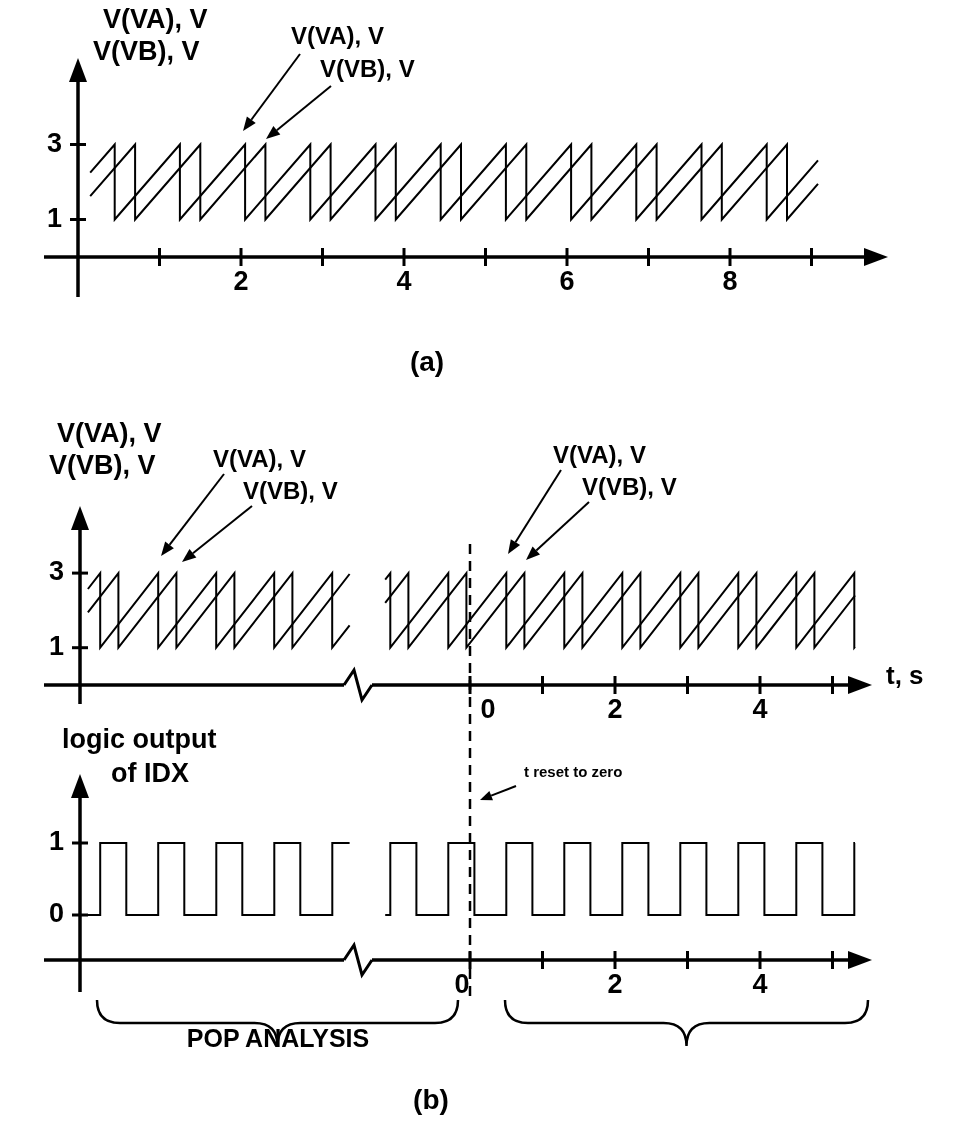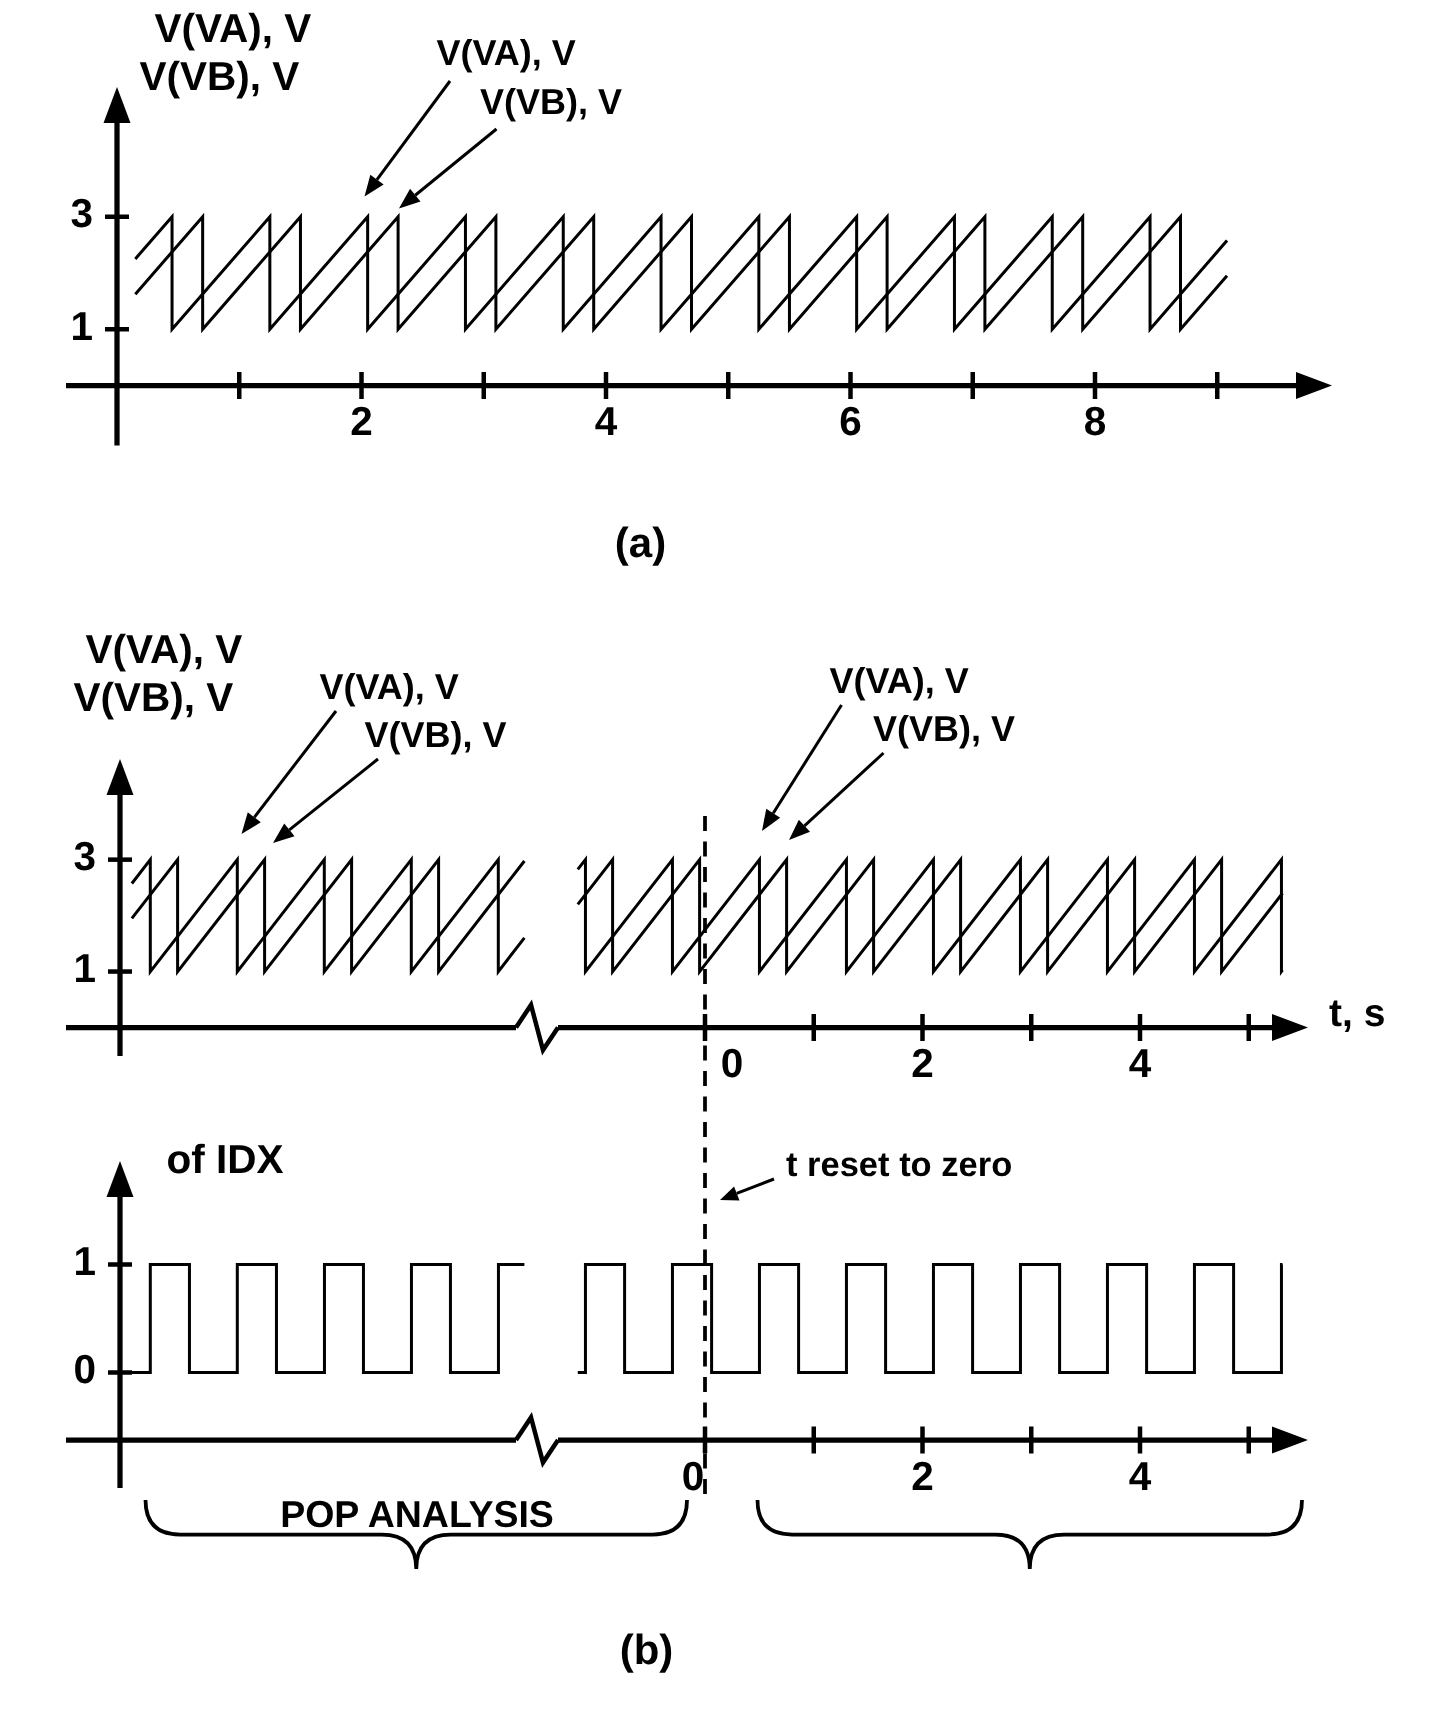--- a/index.html
+++ b/index.html
@@ -6,21 +6,21 @@
   html,body{background:#ffffff}
   .fig{
     position:relative;width:958px;height:1140px;background:#ffffff;
     font-family:"Liberation Sans",sans-serif;color:#000;overflow:hidden;
   }
   .fig svg{position:absolute;left:0;top:0}
   .lbl{
     position:absolute;font-weight:bold;font-size:27px;line-height:1.1;
     white-space:nowrap;color:#000;
   }
-  .f23{font-size:23px}
+  .f23{font-size:15px}
   .f24{font-size:24px}
   .f25{font-size:25px}
   .f26{font-size:26px}
   .f28{font-size:28px}
   .ctr{transform:translateX(-50%)}
   .tick{font-family:"Liberation Sans",sans-serif;font-weight:bold;font-size:27px;fill:#000}
 </style>
 </head>
 <body>
 
@@ -153,18 +153,19 @@
   <div class="lbl f28 ctr" style="left:427px;top:347px">(a)</div>
 
   <div class="lbl" style="left:57px;top:419px">V(VA), V</div>
   <div class="lbl" style="left:49px;top:451px">V(VB), V</div>
   <div class="lbl f24" style="left:213px;top:446px">V(VA), V</div>
   <div class="lbl f24" style="left:243px;top:478px">V(VB), V</div>
   <div class="lbl f24" style="left:553px;top:442px">V(VA), V</div>
   <div class="lbl f24" style="left:582px;top:474px">V(VB), V</div>
   <div class="lbl f26" style="left:886px;top:661px">t, s</div>
 
+  <div class="lbl" style="left:62px;top:725px">logic output</div>
   <div class="lbl" style="left:111px;top:759px">of IDX</div>
   <div class="lbl f23" style="left:524px;top:764px">t reset to zero</div>
 
-  <div class="lbl f25 ctr" style="left:278px;top:997px">POP ANALYSIS</div>
+  <div class="lbl f25 ctr" style="left:278px;top:1025px">POP ANALYSIS</div>
   <div class="lbl f28 ctr" style="left:431px;top:1085px">(b)</div>
 </div>
 
 </body></html>

